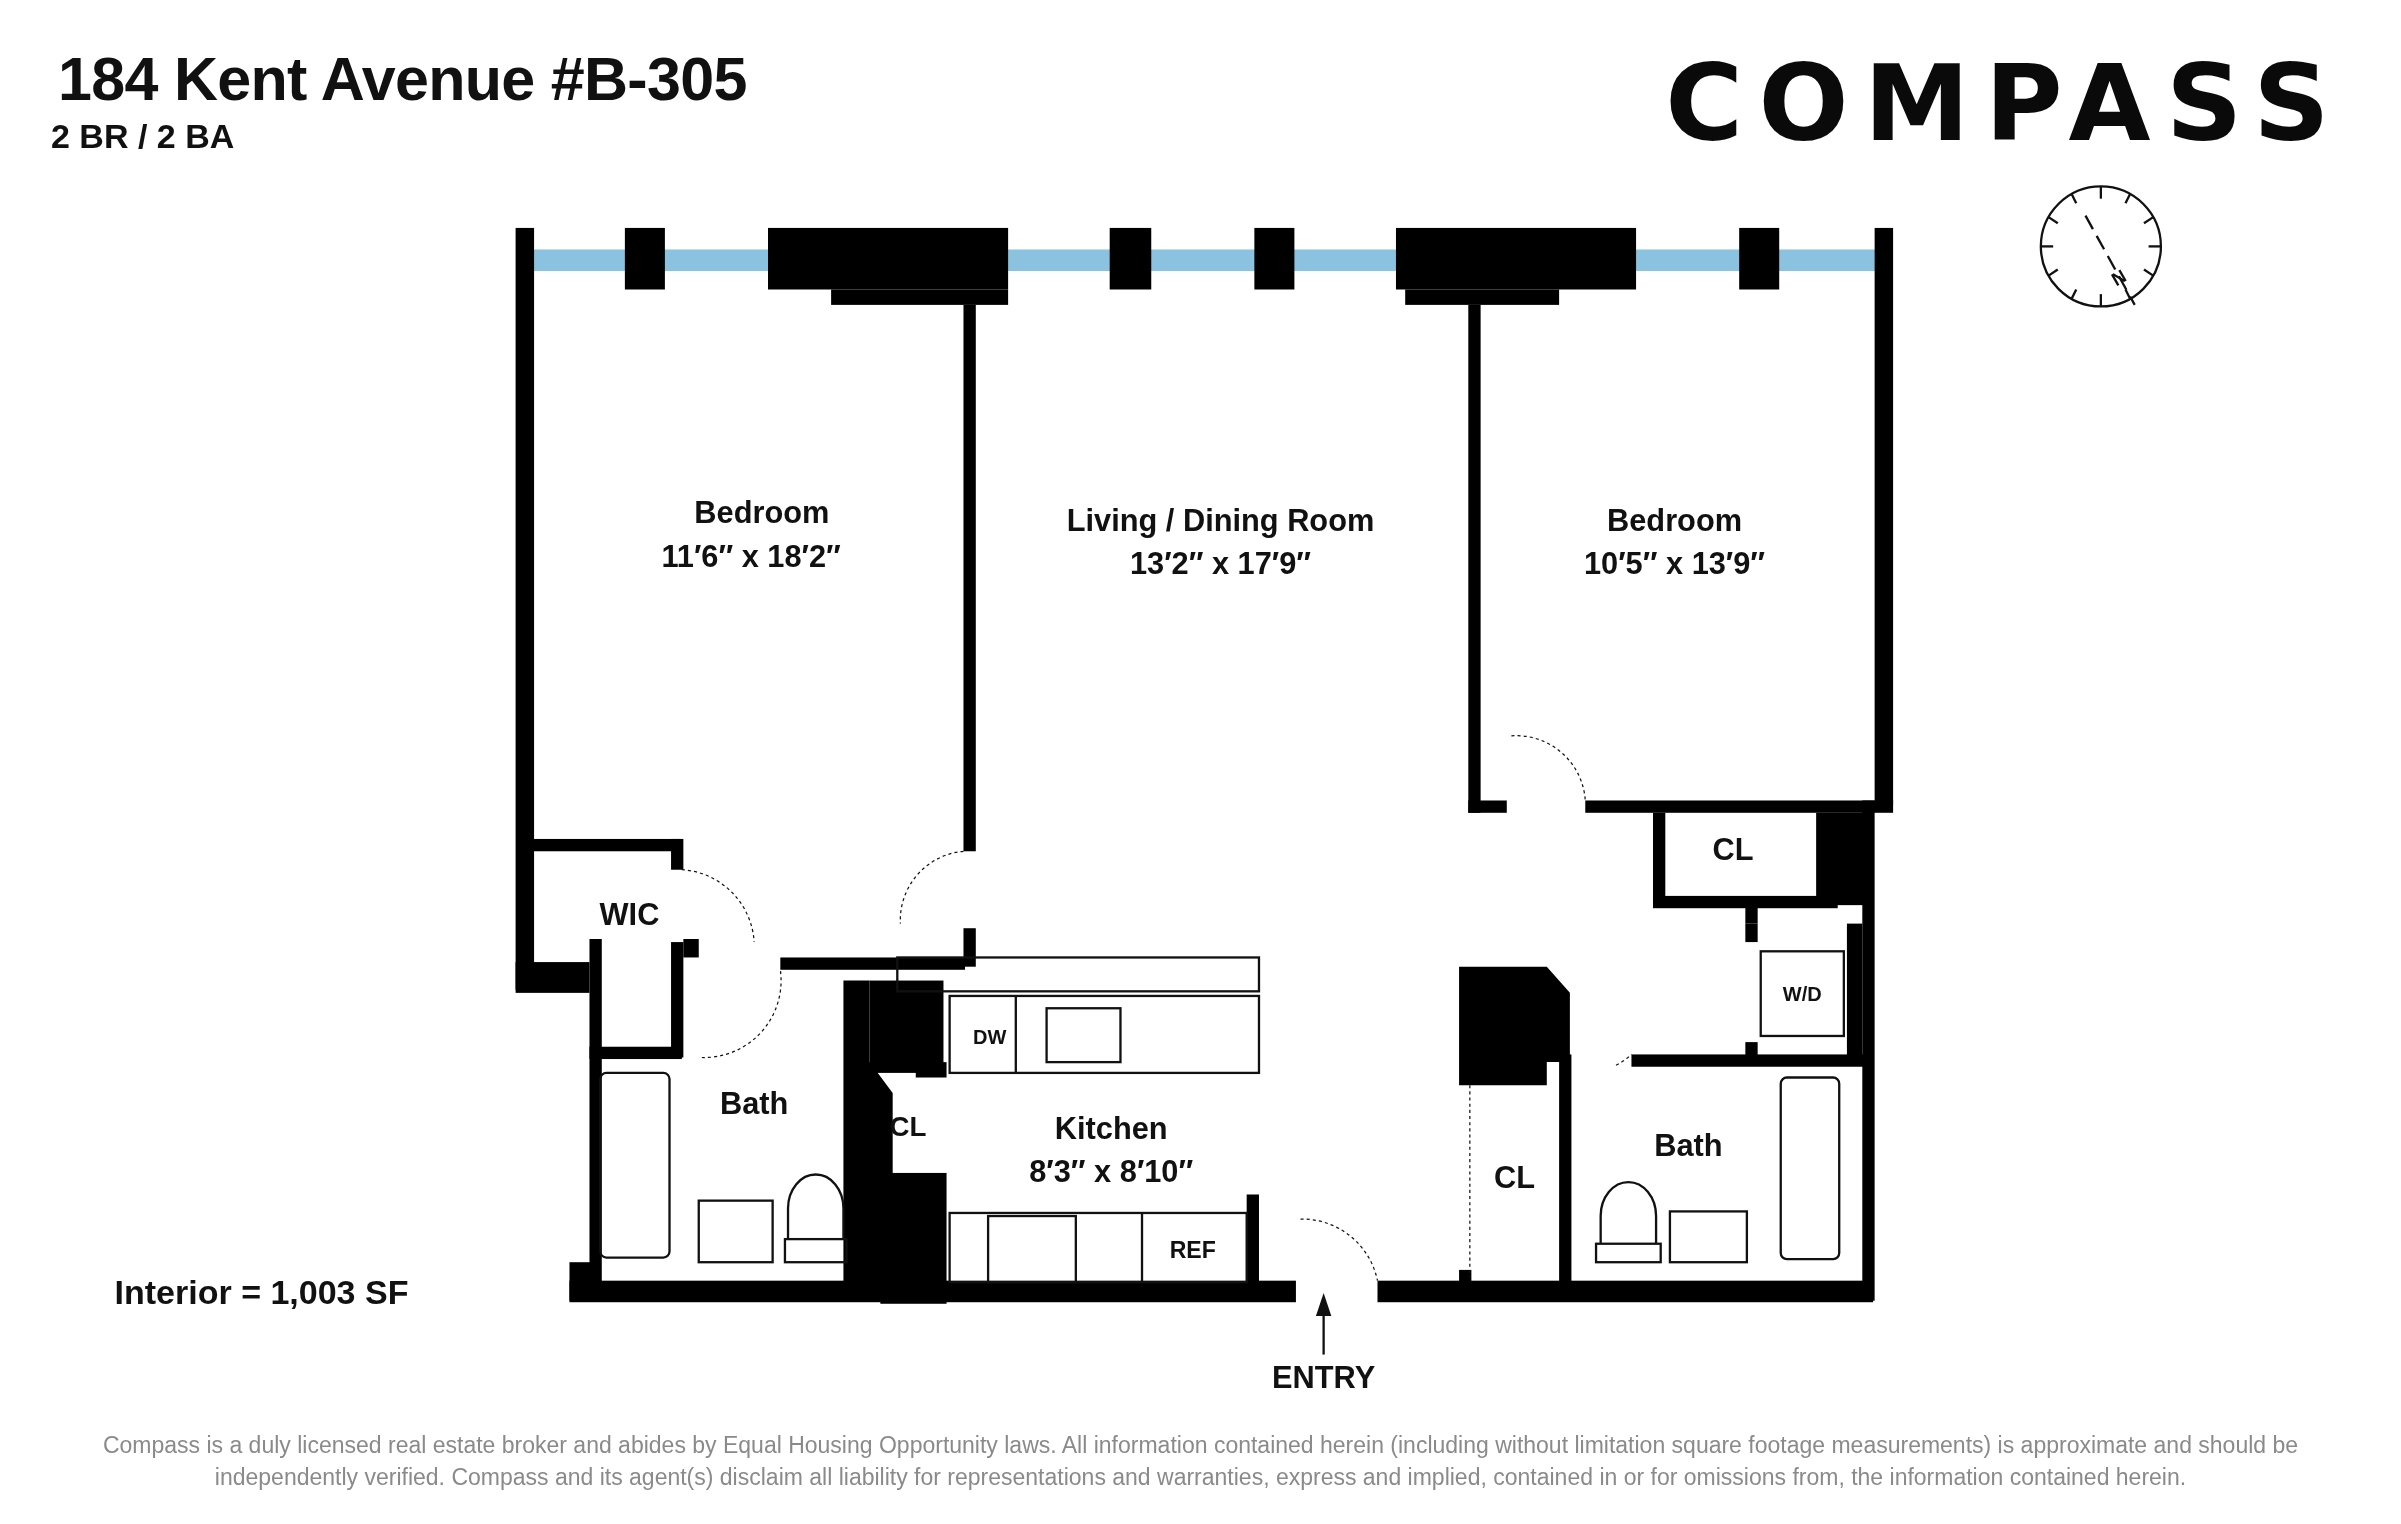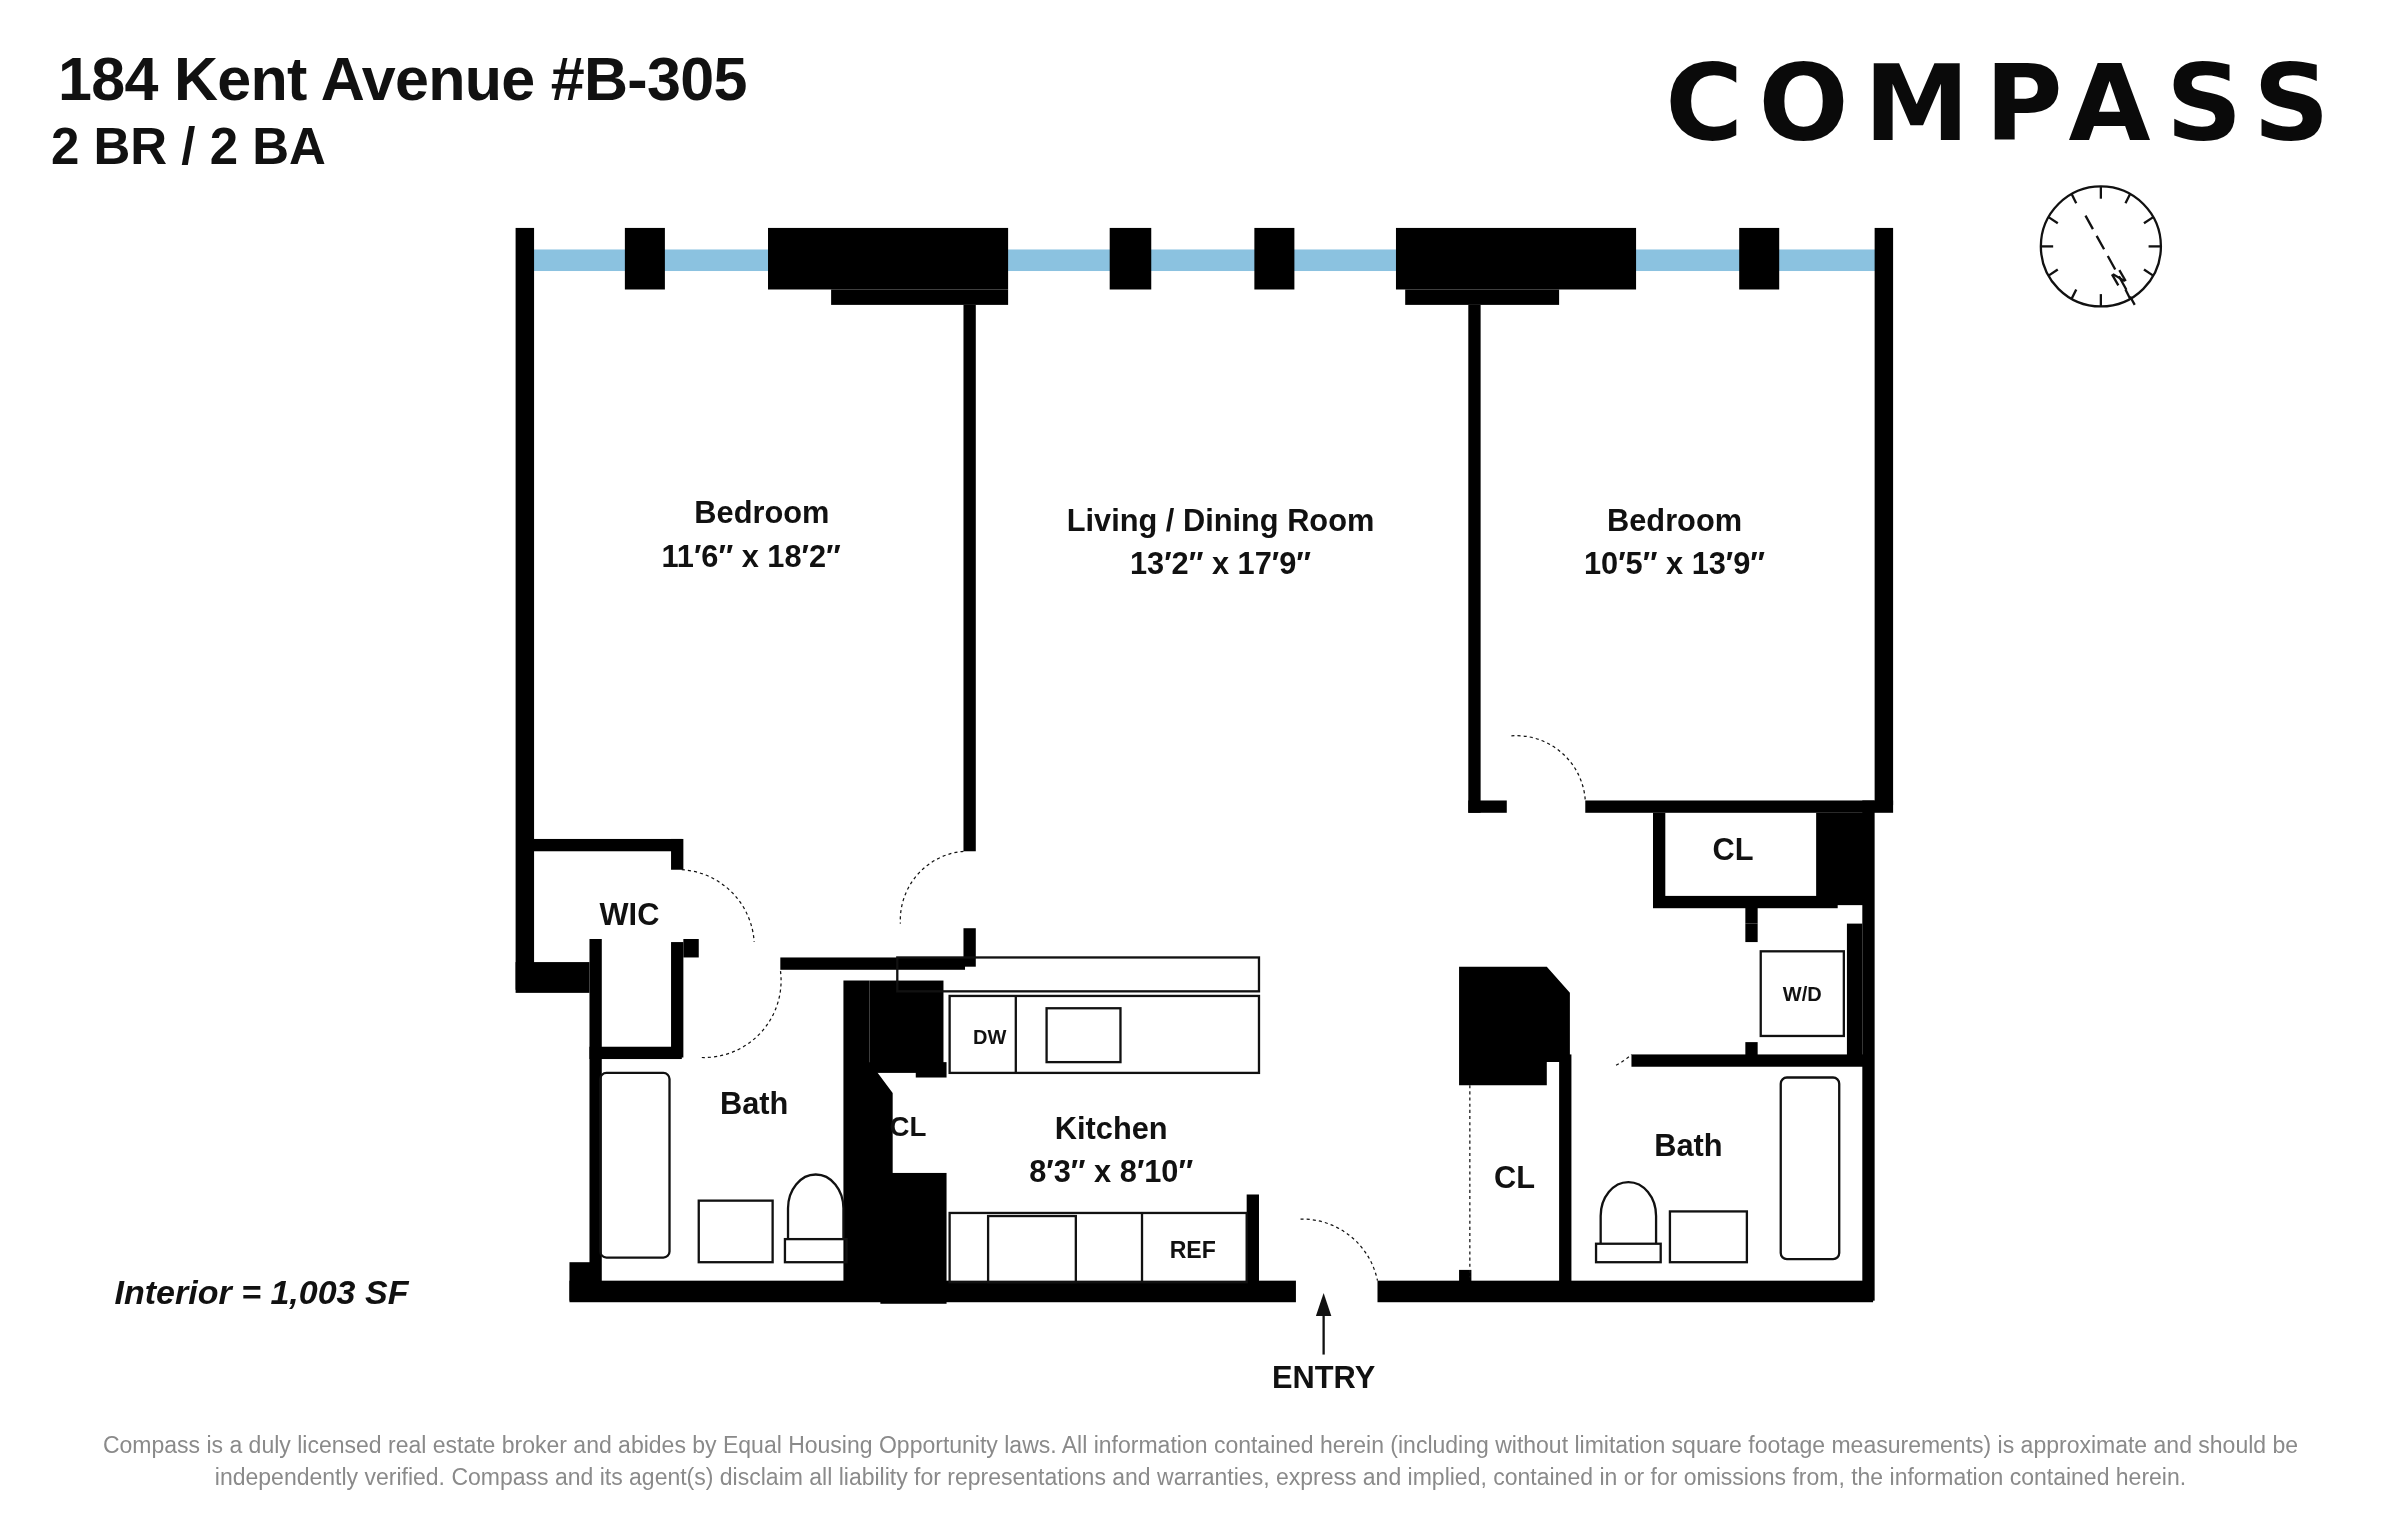--- a/index.html
+++ b/index.html
@@ -1,20 +1,20 @@
 <!DOCTYPE html>
 <html style="font-size:11.3px"><head>
 <meta charset="utf-8">
 <style>
   html, body { margin:0; padding:0; background:#ffffff; }
   body { width:2401px; height:1524px; position:relative; overflow:hidden; font-family:"Liberation Sans", sans-serif; }
   .title { position:absolute; left:58px; top:44px; font-size:61px; font-weight:bold; color:#111; letter-spacing:-0.7px; }
-  .subtitle { position:absolute; left:51px; top:117px; font-size:51px; font-weight:bold; color:#111; }
+  .subtitle { position:absolute; left:51px; top:117px; font-size:34px; font-weight:bold; color:#111; }
   .logo { position:absolute; right:56px; top:42px; font-size:106px; font-weight:bold; color:#0a0a0a; letter-spacing:15.5px; font-family:"DejaVu Sans", sans-serif;margin-left:33px; }
-  .stats { position:absolute; left:78px; top:1270px; width:367px; text-align:center; font-size:34px; font-weight:bold; color:#111; line-height:45px;font-style:italic; }
+  .stats { position:absolute; left:78px; top:1270px; width:367px; text-align:center; font-size:34px; font-weight:bold; color:#111; line-height:45px; }
   .disclaimer { position:absolute; left:42px; right:42px; top:1429px; text-align:center; font-size:23px; color:#8a8a8a; line-height:32px; }
   svg.plan { position:absolute; left:0; top:0; }
   .rl { font-family:"Liberation Sans", sans-serif; font-weight:bold; fill:#111; }
 </style>
 </head>
 <body>
 
 <div class="title">184 Kent Avenue #B-305</div>
 <div class="subtitle">2 BR / 2 BA</div>
 <div class="logo">COMPASS</div>

